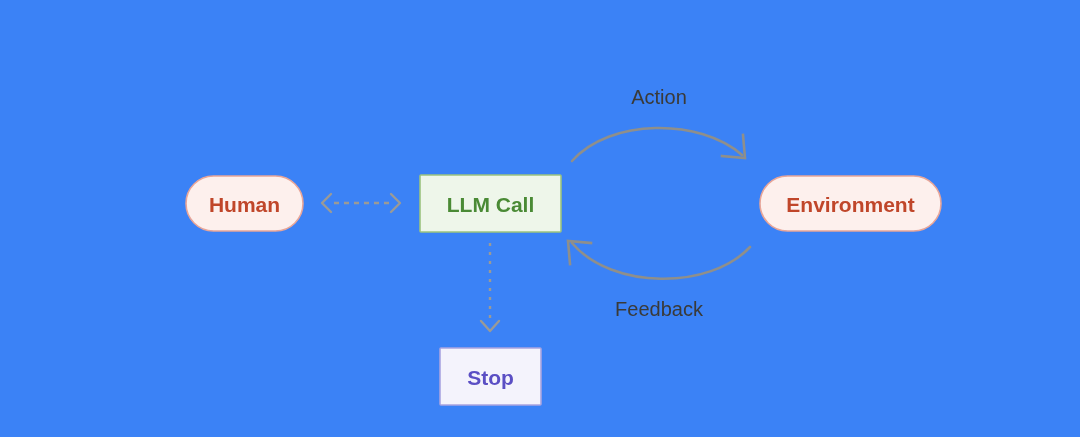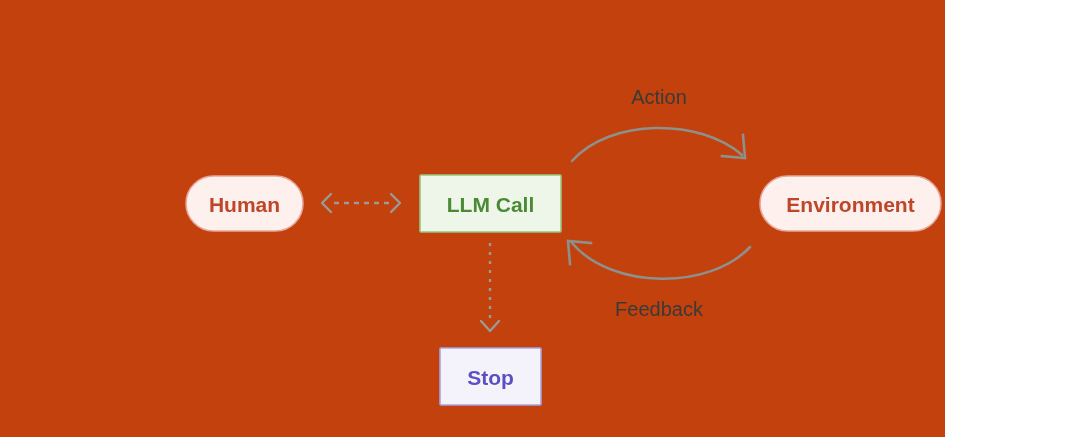--- a/index.html
+++ b/index.html
@@ -9,23 +9,23 @@
     background: #ffffff;
   }
   body {
     width: 1080px;
     height: 437px;
     overflow: hidden;
     font-family: "Liberation Sans", sans-serif;
   }
   #diagram-canvas {
     position: relative;
-    width: 945px;
+    width: 1080px;
     height: 437px;
-    background: #c2410c;
+    background: #3b82f6;
   }
   #diagram-svg {
     position: absolute;
     top: 0;
     left: 0;
     width: 1080px;
     height: 437px;
     display: block;
   }
   .node-label {

